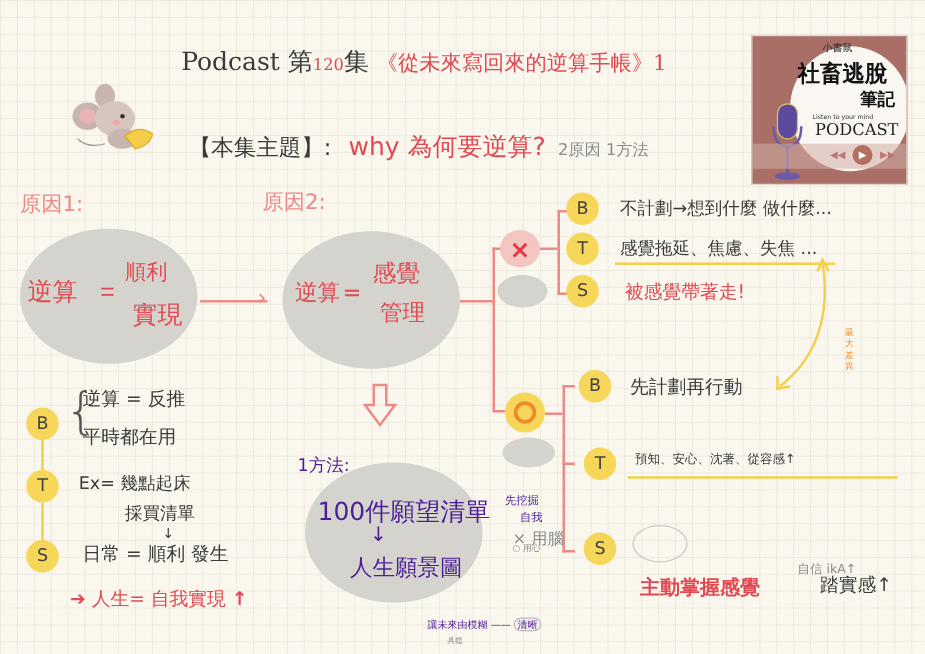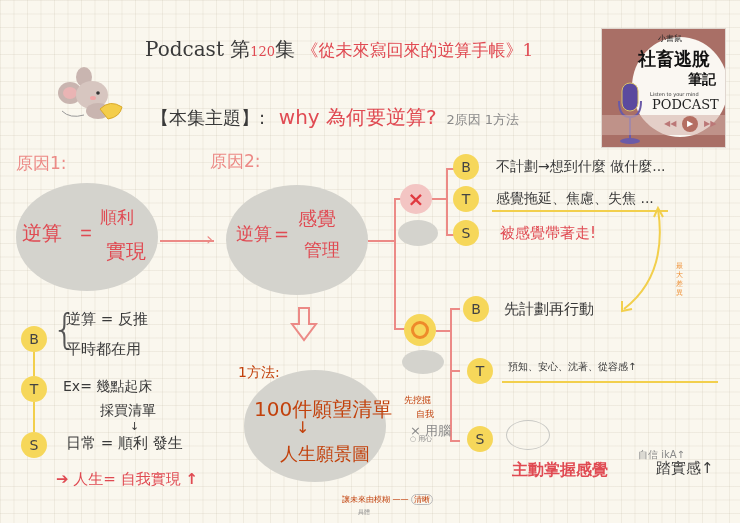--- a/index.html
+++ b/index.html
@@ -7,21 +7,21 @@
     background-color:#faf7ee;
     background-image:
       linear-gradient(to right, rgba(200,190,170,0.22) 1px, transparent 1px),
       linear-gradient(to bottom, rgba(200,190,170,0.22) 1px, transparent 1px);
     background-size:13.5px 13.5px;
     font-family:"DejaVu Sans", sans-serif;}
   .abs{position:absolute;}
   .dark{color:#3a3a3a;}
   .red{color:#e04a52;}
   .pink{color:#ec8a86;}
-  .blue{color:#c2410c;}
+  .blue{color:#4c1d95;}
   .gray{color:#8a8a8a;}
   .blob{position:absolute;background:#d4d3cd;border-radius:50%;}
   .circle{position:absolute;width:26px;height:26px;border-radius:50%;background:#f6d75a;
     display:flex;align-items:center;justify-content:center;font-size:14px;color:#444;}
   .line{position:absolute;background:#ec8a86;}
   .yline{position:absolute;background:#f2cf4c;}
   .cover{position:absolute;left:601px;top:28px;width:123px;height:118px;background:#a96f66;
     border:1px solid #e0d7d0;overflow:hidden;}
 </style>
 </head>

